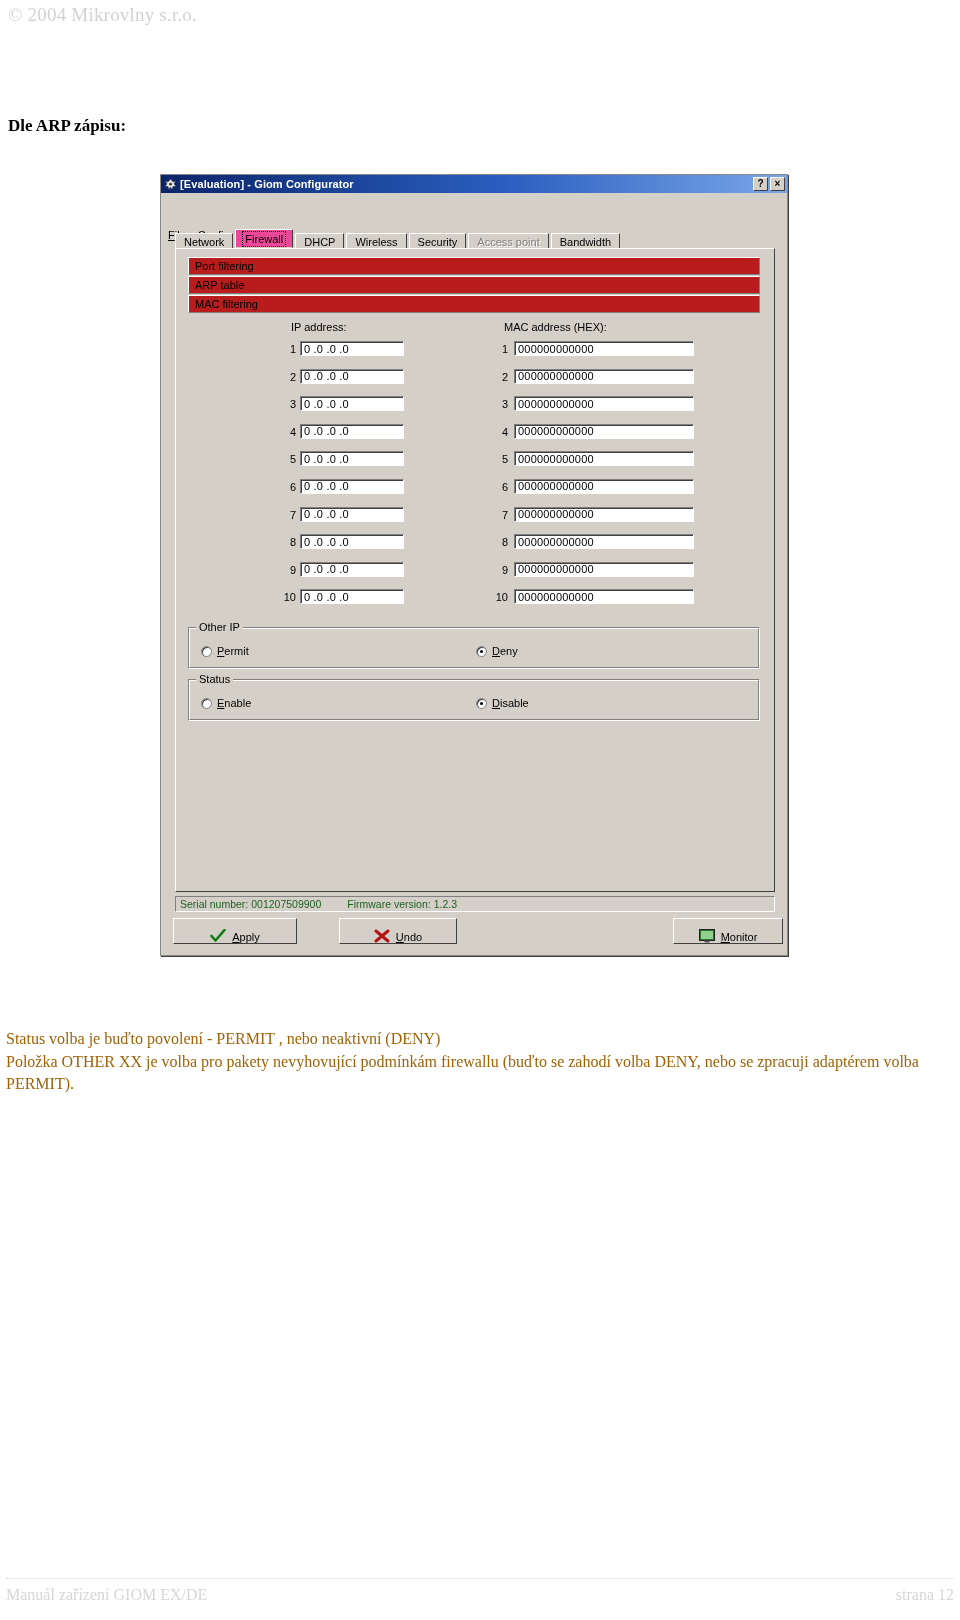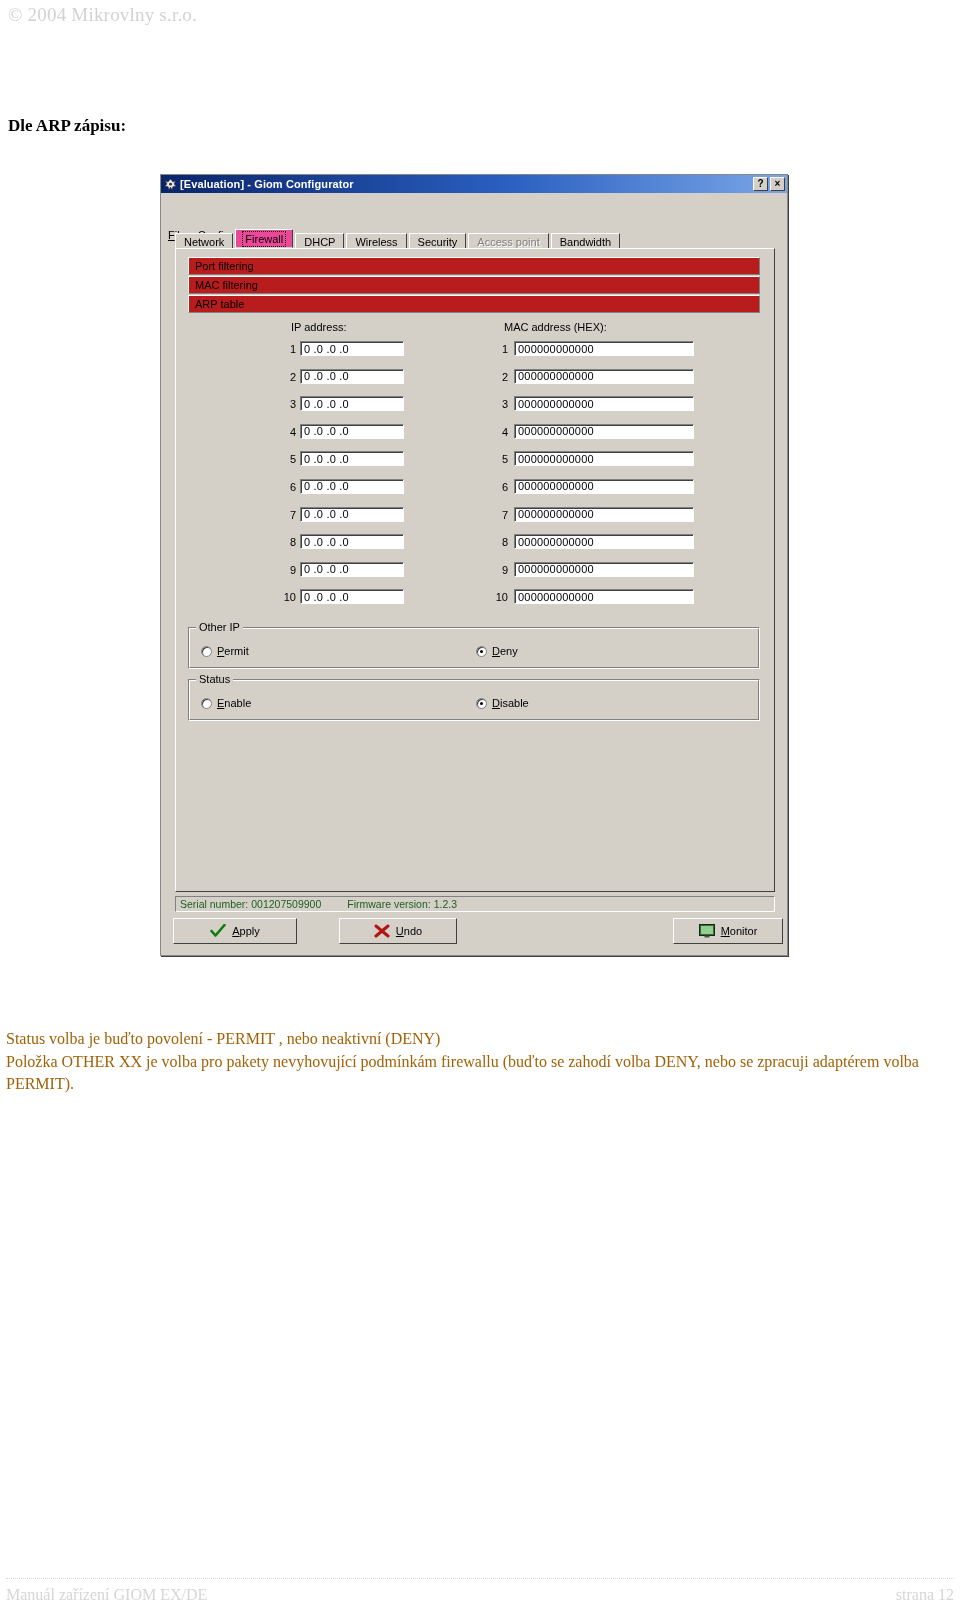--- a/index.html
+++ b/index.html
@@ -362,21 +362,21 @@
   }
   .btn {
     position: absolute;
     top: 0;
     height: 26px;
     background: #d4d0c8;
     border: 1px solid;
     border-color: #ffffff #404040 #404040 #ffffff;
     box-sizing: border-box;
     display: flex;
-    align-items: center;
+    align-items: flex-end;
     justify-content: center;
     gap: 6px;
     font-size: 11px;
     color: #000;
     font-family: "Liberation Sans", sans-serif;
     white-space: nowrap;
   }
   .btn u { text-decoration: underline; }
   .btn-apply   { left: 0px;   width: 124px; }
   .btn-undo    { left: 166px; width: 118px; }
@@ -437,24 +437,24 @@
       </div>
   </div>
 
   <div class="tabpage">
 
     <div class="section-list">
       <div class="section-hdr">
           <span>Port filtering</span>
         </div>
       <div class="section-hdr">
-          <span>MAC filtering</span>
+          <span>ARP table</span>
         </div>
       <div class="section-hdr">
-          <span>ARP table</span>
+          <span>MAC filtering</span>
         </div>
     </div>
 
     <div class="col-labels">
       <span class="col-label ip">IP address:</span>
       <span class="col-label mac">MAC address (HEX):</span>
     </div>
 
     <div class="rows">
       <div class="row">

